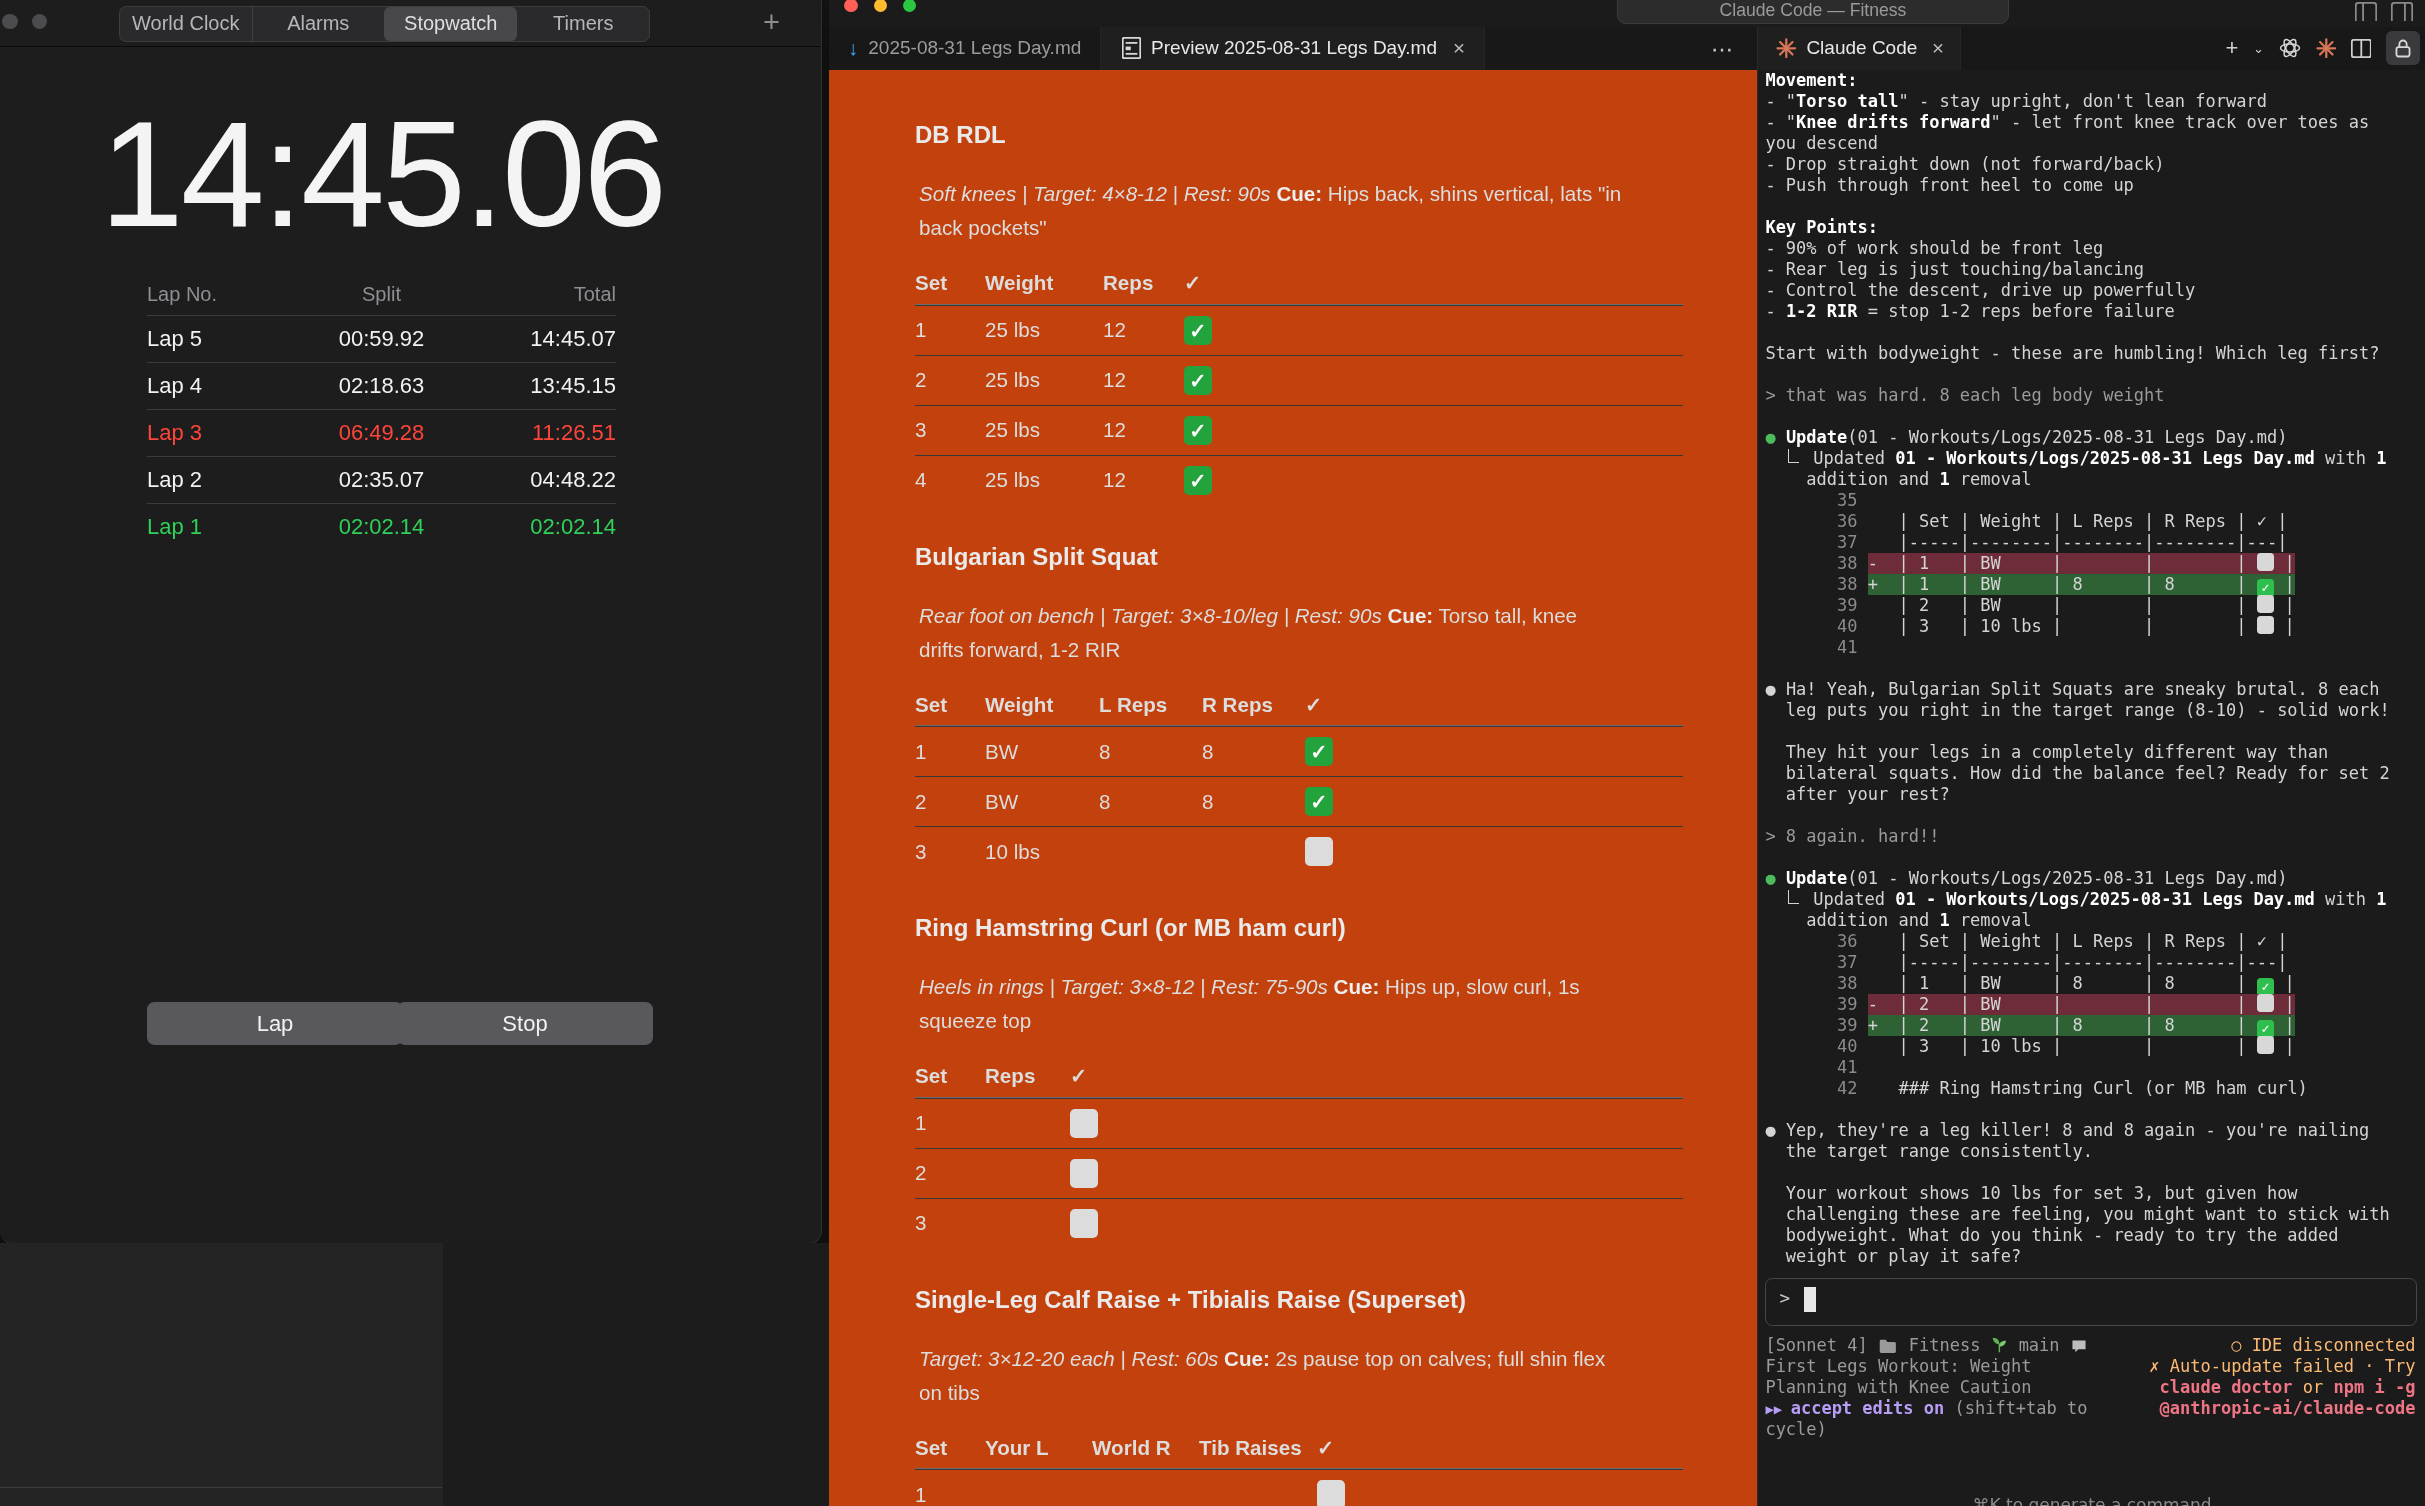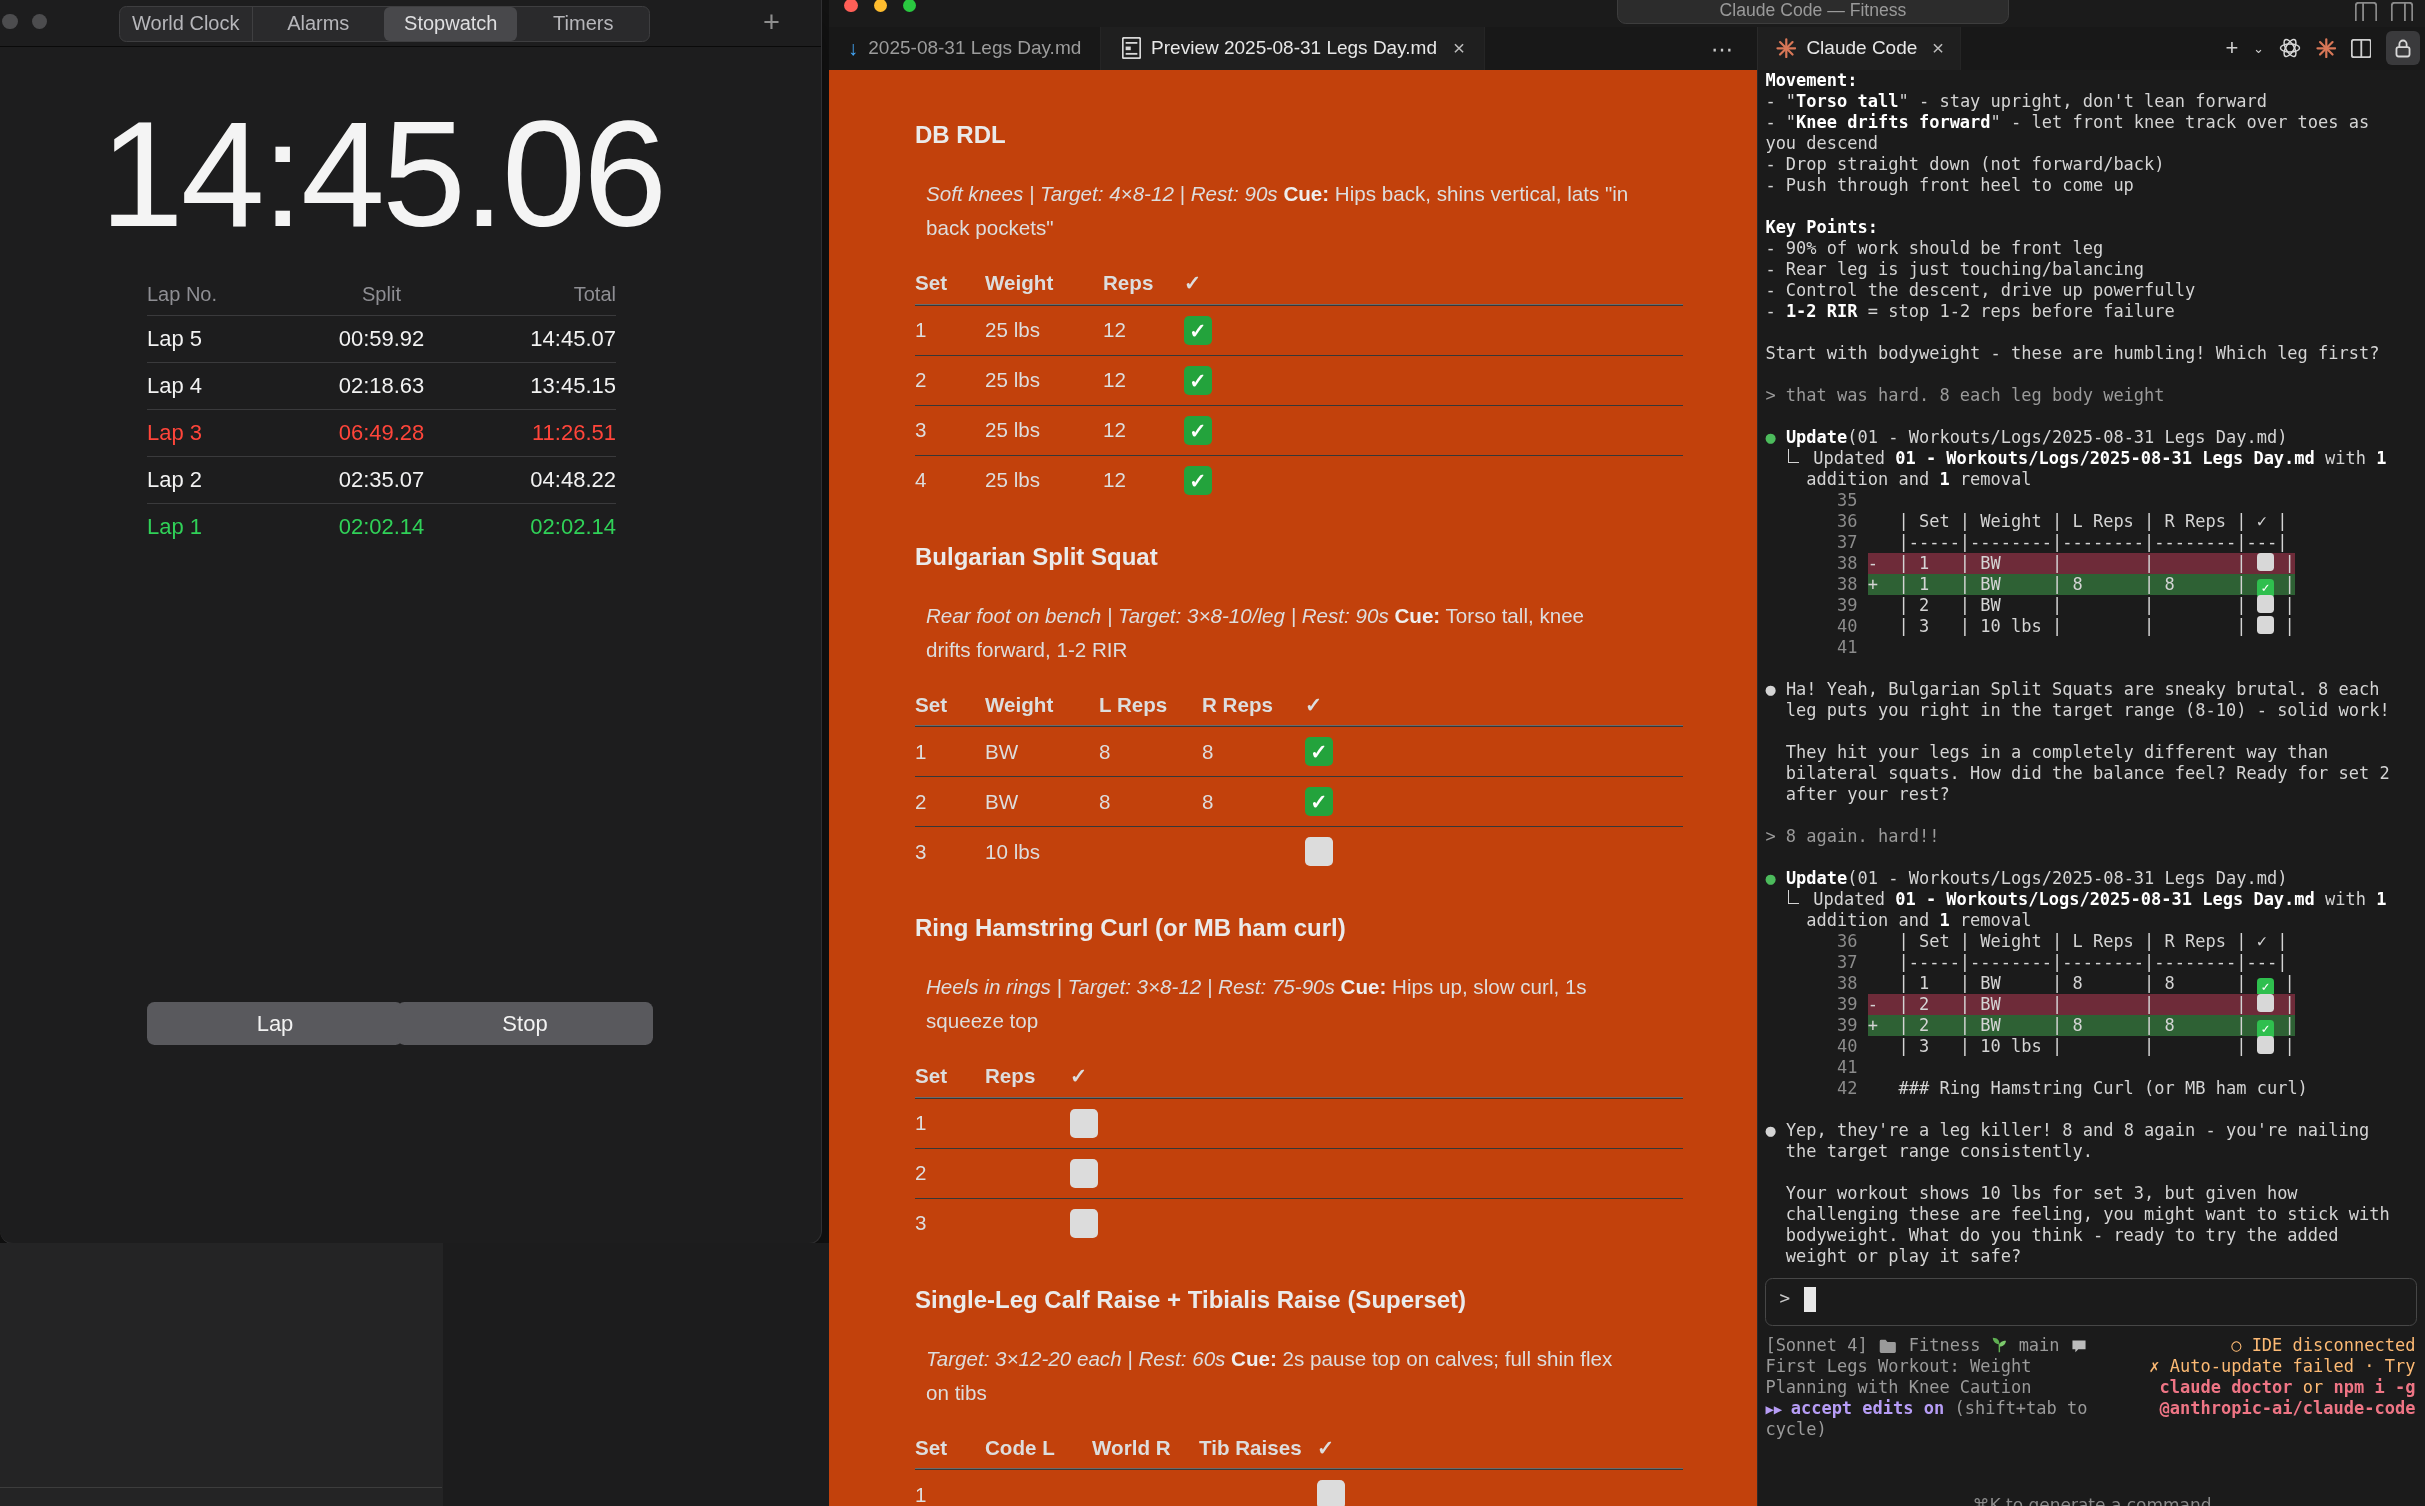--- a/index.html
+++ b/index.html
@@ -42,21 +42,21 @@
   .etab{height:43px;display:flex;align-items:center;padding:0 19px;font-size:19px;color:#9c9c9c;
     border-right:0.7px solid #252525;background:#181818;}
   .etab.active{background:#1f1f1f;color:#e8e8e8;}
   .mdicon{color:#42a5f5;font-weight:700;font-size:20px;margin-right:10.3px;}
   .etab .close{margin-left:16px;font-size:20.6px;color:#bdbdbd;}
   #tab-more{left:882px;top:37px;font-size:22px;color:#c8c8c8;letter-spacing:2.2px;}
   #preview{left:0;top:70px;width:928px;height:1437px;background:#c2410c;overflow:hidden;}
   #md{padding:51px 74px 0 86px;color:#dddddd;}
   #md h3{font-size:24px;font-weight:700;color:#eaeaea;margin:38px 0 28px 0;}
   #md h3:first-child{margin-top:0;}
-  #md p{font-size:20.6px;line-height:34px;margin:11px;max-width:706px;}
+  #md p{font-size:20.6px;line-height:34px;margin:4px;max-width:706px;}
   #md p em{font-style:italic;} #md p b{font-weight:700;color:#eee;}
   .mdtable{margin-top:17.6px;font-size:20.6px;}
   .mdr{display:flex;align-items:center;height:49px;border-top:0.7px solid #373737;}
   .mdr.hdr{font-weight:700;height:41px;border-top:none;border-bottom:1.5px solid #6b6b6b;}
   .mdc{flex:none;}
   .pchk{display:inline-block;width:28px;height:29px;border-radius:5.1px;vertical-align:middle;}
   .pchk.on{background:#23a33c;color:#fff;font-size:20.6px;line-height:29px;text-align:center;font-weight:700;}
   .pchk.off{background:#dcdcdc;}
   
   #cpanel{left:1757px;top:26.5px;width:668px;height:1480px;background:#1b1b1b;border-left:0.7px solid #2a2a2a;}
@@ -272,21 +272,21 @@
             <span class="mdc" style="width: 70px;">3</span>
             <span class="mdc" style="width: 85px;"></span>
             <span class="mdc" style="width: 39px;"><span class="pchk off"></span></span>
           </div>
         </div>
         <h3>Single-Leg Calf Raise + Tibialis Raise (Superset)</h3>
         <p><em>Target: 3×12-20 each | Rest: 60s </em><b>Cue:</b><span> 2s pause top on calves; full shin flex on tibs</span></p>
         <div class="mdtable">
           <div class="mdr hdr">
             <span class="mdc" style="width: 70px;">Set</span>
-            <span class="mdc" style="width: 107px;">Code L</span>
+            <span class="mdc" style="width: 107px;">Your L</span>
             <span class="mdc" style="width: 107px;">World R</span>
             <span class="mdc" style="width: 118px;">Tib Raises</span>
             <span class="mdc" style="width: 37px;">✓</span>
           </div>
           <div class="mdr">
             <span class="mdc" style="width: 70px;">1</span>
             <span class="mdc" style="width: 107px;"></span>
             <span class="mdc" style="width: 107px;"></span>
             <span class="mdc" style="width: 118px;"></span>
             <span class="mdc" style="width: 37px;"><span class="pchk off"></span></span>

